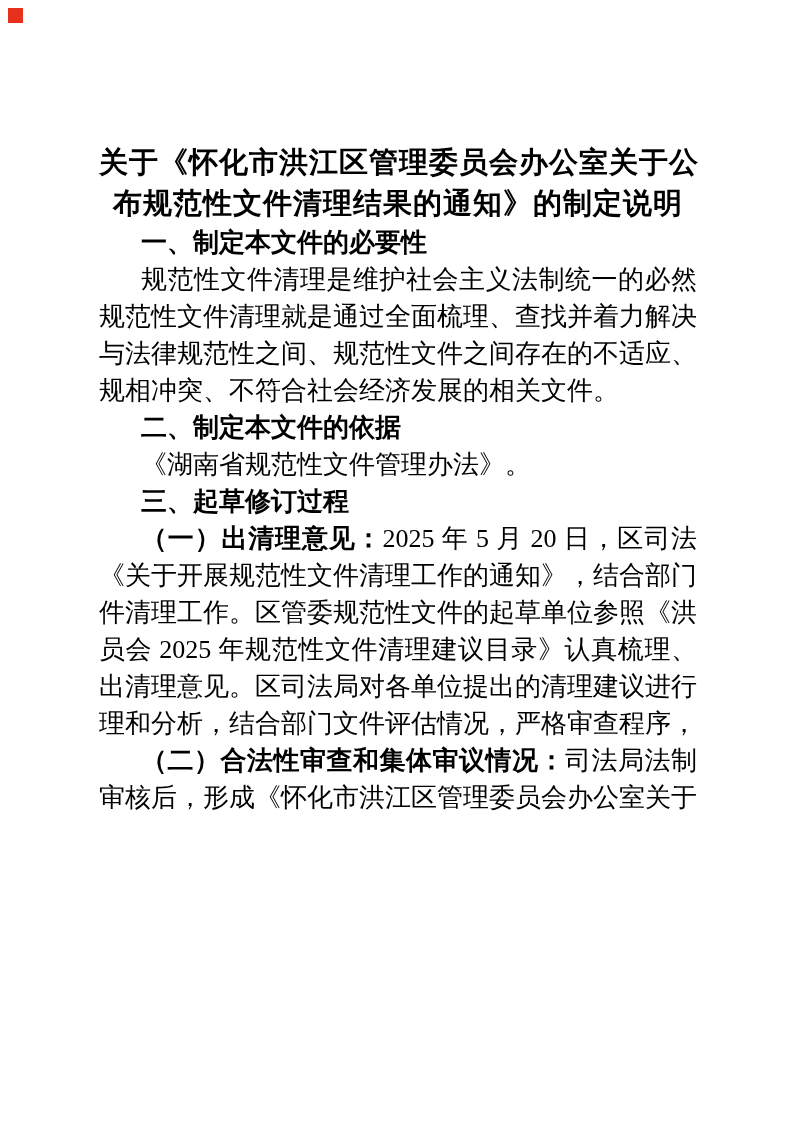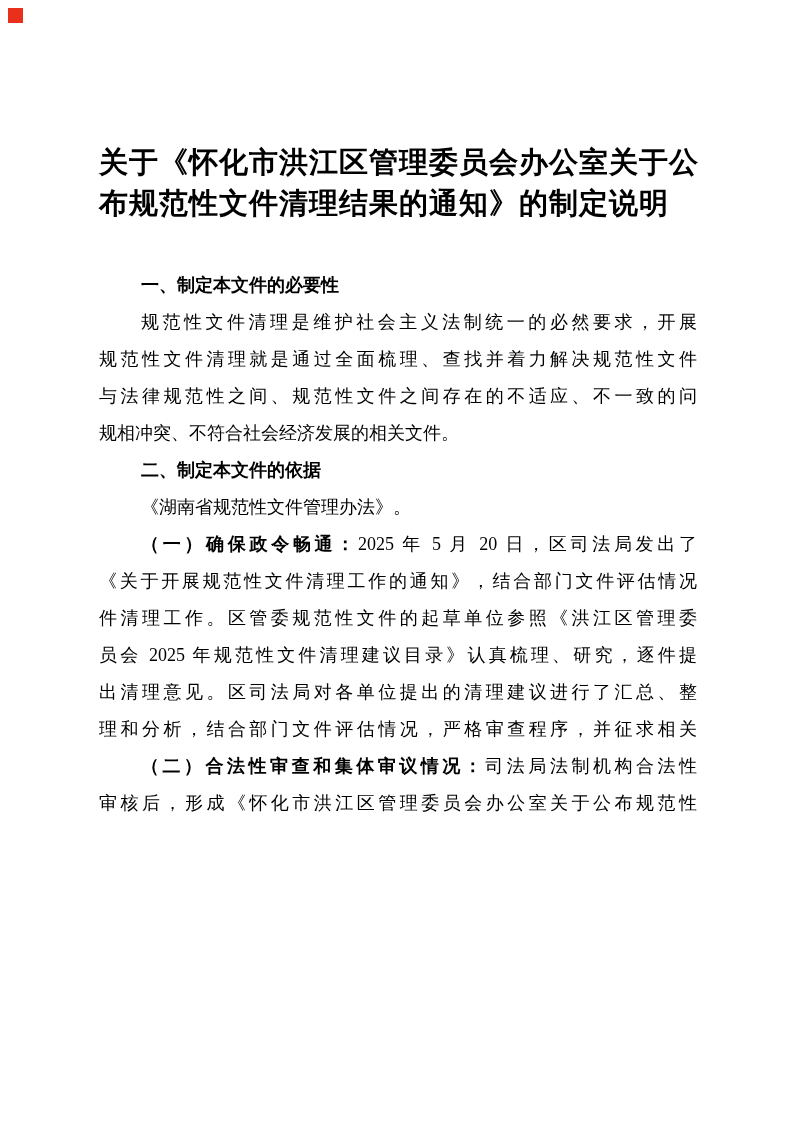--- a/index.html
+++ b/index.html
@@ -31,25 +31,25 @@
     width: 598px;
   }
   .doc-title {
     margin: 142px 0 0 0;
     padding: 0;
     font-family: "Liberation Sans", "DejaVu Sans", sans-serif;
     font-weight: 700;
     font-size: 29px;
     line-height: 41px;
     letter-spacing: 1px;
+    text-align: center;
     white-space: nowrap;
   }
   .doc-body {
-    margin-top: 43px;
-    font-size: 18px;
+    font-size: 26px;
   }
   .line {
     height: 37px;
     line-height: 37px;
     text-align: justify;
     text-align-last: justify;
     overflow: hidden;
   }
   .line.natural {
     text-align: left;
@@ -88,22 +88,23 @@
 
       <div class="line indent">规范性文件清理是维护社会主义法制统一的必然要求，开展</div>
       <div class="line">规范性文件清理就是通过全面梳理、查找并着力解决规范性文件</div>
       <div class="line">与法律规范性之间、规范性文件之间存在的不适应、不一致的问</div>
       <div class="line natural">规相冲突、不符合社会经济发展的相关文件。</div>
 
       <div class="line heading indent">二、制定本文件的依据</div>
 
       <div class="line natural indent">《湖南省规范性文件管理办法》。</div>
 
+      <div class="line heading indent">三、起草修订过程</div>
 
-      <div class="line indent"><span class="lead">（一）确保政令畅通：</span><span>2025 年 5 月 20 日，区司法局发出了</span></div>
+      <div class="line indent"><span class="lead">（一）出清理意见：</span><span>2025 年 5 月 20 日，区司法局发出了</span></div>
       <div class="line">《关于开展规范性文件清理工作的通知》，结合部门文件评估情况</div>
       <div class="line">件清理工作。区管委规范性文件的起草单位参照《洪江区管理委</div>
       <div class="line">员会 2025 年规范性文件清理建议目录》认真梳理、研究，逐件提</div>
       <div class="line">出清理意见。区司法局对各单位提出的清理建议进行了汇总、整</div>
       <div class="line">理和分析，结合部门文件评估情况，严格审查程序，并征求相关</div>
 
       <div class="line indent"><span class="lead">（二）合法性审查和集体审议情况：</span><span>司法局法制机构合法性</span></div>
       <div class="line">审核后，形成《怀化市洪江区管理委员会办公室关于公布规范性</div>
 
     </div>

